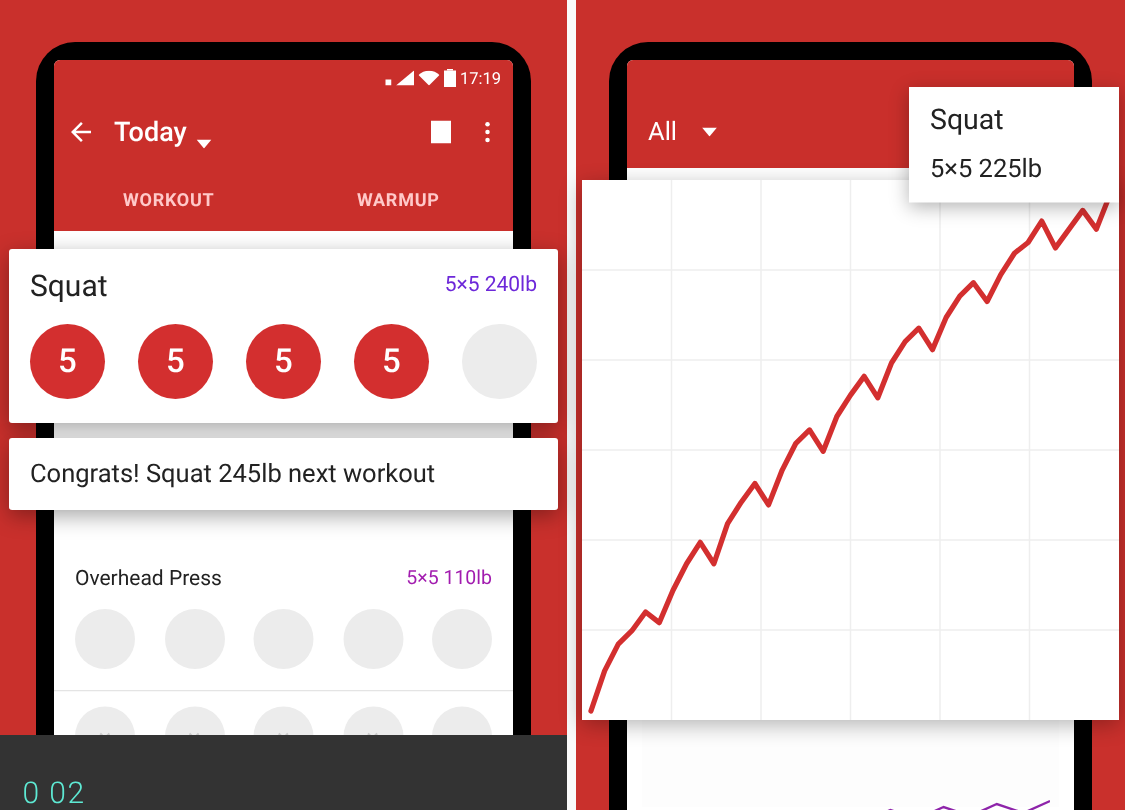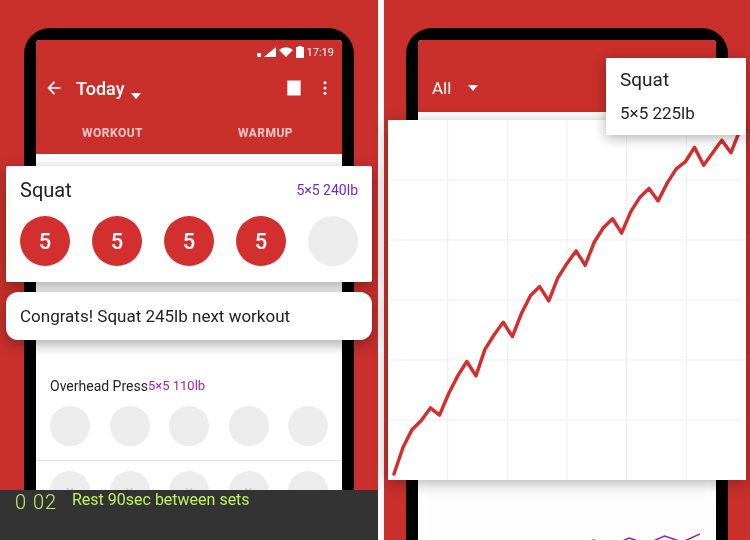--- a/index.html
+++ b/index.html
@@ -15,36 +15,36 @@
 
   
   .statusbar{height:24px;background:#c92f2b;color:#fff;font-size:11px;display:flex;align-items:center;justify-content:flex-end;padding:0 8px;gap:3px}
   .statusbar svg{fill:#fff}
   .appbar{height:48px;background:#c92f2b;color:#fff;display:flex;align-items:center;padding:0 8px;gap:12px}
   .appbar .title{font-size:18px;font-weight:500;display:flex;align-items:flex-end;gap:6px}
   .appbar .sp{flex:1}
   .tabs{height:42px;background:#c92f2b;color:#ffc9c9;font-size:12px;font-weight:700;display:flex}
   .tabs div{flex:1;display:flex;align-items:center;justify-content:center;letter-spacing:0.5px}
   .ex-card{background:#fff;padding:10px 14px 14px 14px;border-bottom:1px solid #e4e4e4}
-  .ex-head{display:flex;font-size:14px;color:#222;margin-bottom:12px}
+  .ex-head{display:flex;justify-content:space-between;font-size:14px;color:#222;margin-bottom:12px}
   .ex-head .scheme{color:#a21caf;font-size:13px}
   .dots{display:flex;justify-content:space-between}
   .dot{width:40px;height:40px;border-radius:50%;background:#ececec;display:flex;align-items:center;justify-content:center}
   .dot.x{color:#c9c9c9;font-size:16px}
 
   
   .ov-squat{position:absolute;left:6px;right:6px;top:166px;background:#fff;border-radius:2px;box-shadow:0 4px 14px rgba(0,0,0,.35);padding:12px 14px 16px 14px;z-index:5}
   .ov-squat .hd{display:flex;justify-content:space-between;margin-bottom:14px}
   .ov-squat .hd .name{font-size:20px;color:#222}
   .ov-squat .hd .scheme{font-size:14px;color:#6d28d9;align-self:flex-start;margin-top:4px}
   .ov-squat .sets{display:flex;justify-content:space-between}
   .setbtn{width:50px;height:50px;border-radius:50%;background:#d32f2f;color:#fff;font-size:22px;font-weight:500;display:flex;align-items:center;justify-content:center}
   .setbtn.empty{background:#ececec}
-  .ov-toast{position:absolute;left:6px;right:6px;top:292px;background:#fff;border-radius:12px;box-shadow:0 4px 14px rgba(0,0,0,.35);padding:14px 14px;font-size:17px;color:#222;z-index:5}
-  .ov-rest{position:absolute;left:0;right:0;bottom:0;height:50px;background:#333;color:#bef264;display:flex;align-items:flex-start;z-index:6}
+  .ov-toast{position:absolute;left:6px;right:6px;top:292px;background:#fff;border-radius:2px;box-shadow:0 4px 14px rgba(0,0,0,.35);padding:14px 14px;font-size:17px;color:#222;z-index:5}
+  .ov-rest{position:absolute;left:0;right:0;bottom:0;height:50px;background:#333;color:#5eead4;display:flex;align-items:flex-end;z-index:6}
   .ov-rest .timer{width:72px;font-size:20px;font-weight:300;text-align:center;letter-spacing:1px}
   .ov-rest .msg{font-size:16px}
 
   
   .appbar2{height:48px;background:#c92f2b;color:#fff;display:flex;align-items:center;padding:0 14px;font-size:17px;gap:17px}
   .chart-area{position:absolute;left:10px;right:10px;top:128px;bottom:42px;background:#fdfdfd}
   .secondary-chart{position:absolute;left:16px;right:16px;bottom:10px;height:40px}
 
   
   .ov-tooltip{position:absolute;right:4px;top:58px;background:#fff;padding:10px 14px 12px 14px;box-shadow:0 3px 12px rgba(0,0,0,.3);z-index:5;min-width:140px}
@@ -161,21 +161,20 @@
         <div class="setbtn empty"></div>
       </div>
   </div>
 
   <div class="ov-toast">
     <span>Congrats! Squat 245lb next workout</span>
   </div>
 
   <div class="ov-rest">
     <div class="timer">0 02</div>
-    <div class="msg">Rest 90sec between sets</div>
   </div>
 </div>
 
 <div class="panel panel-right">
   <div class="phone">
     <div class="screen">
       <div class="statusbar"></div>
       <div class="appbar2">
         <span>All</span>
         <svg width="10" height="6" viewBox="0 0 10 6" fill="#fff">

